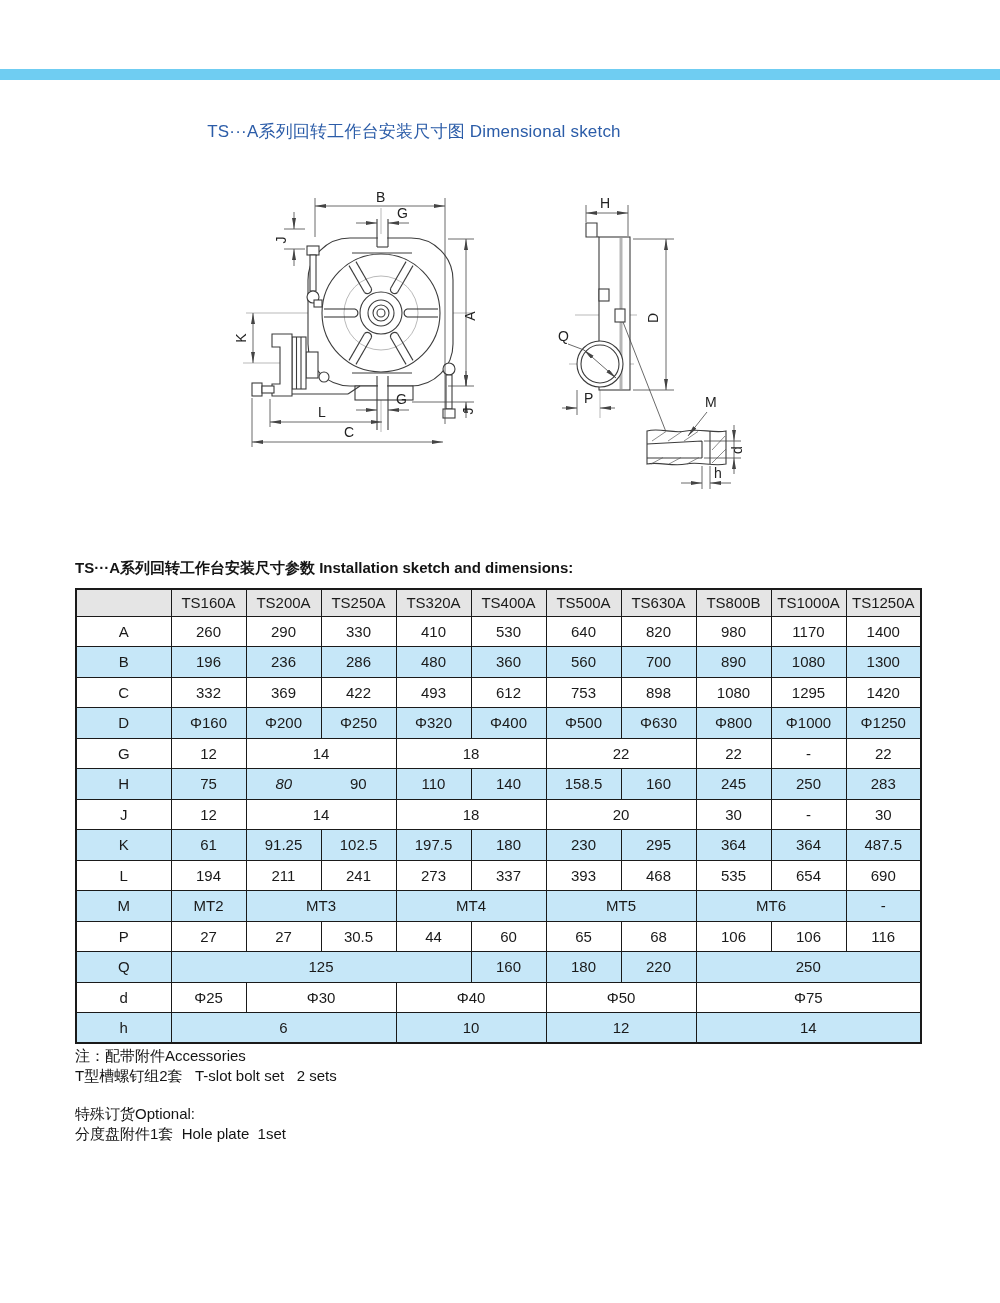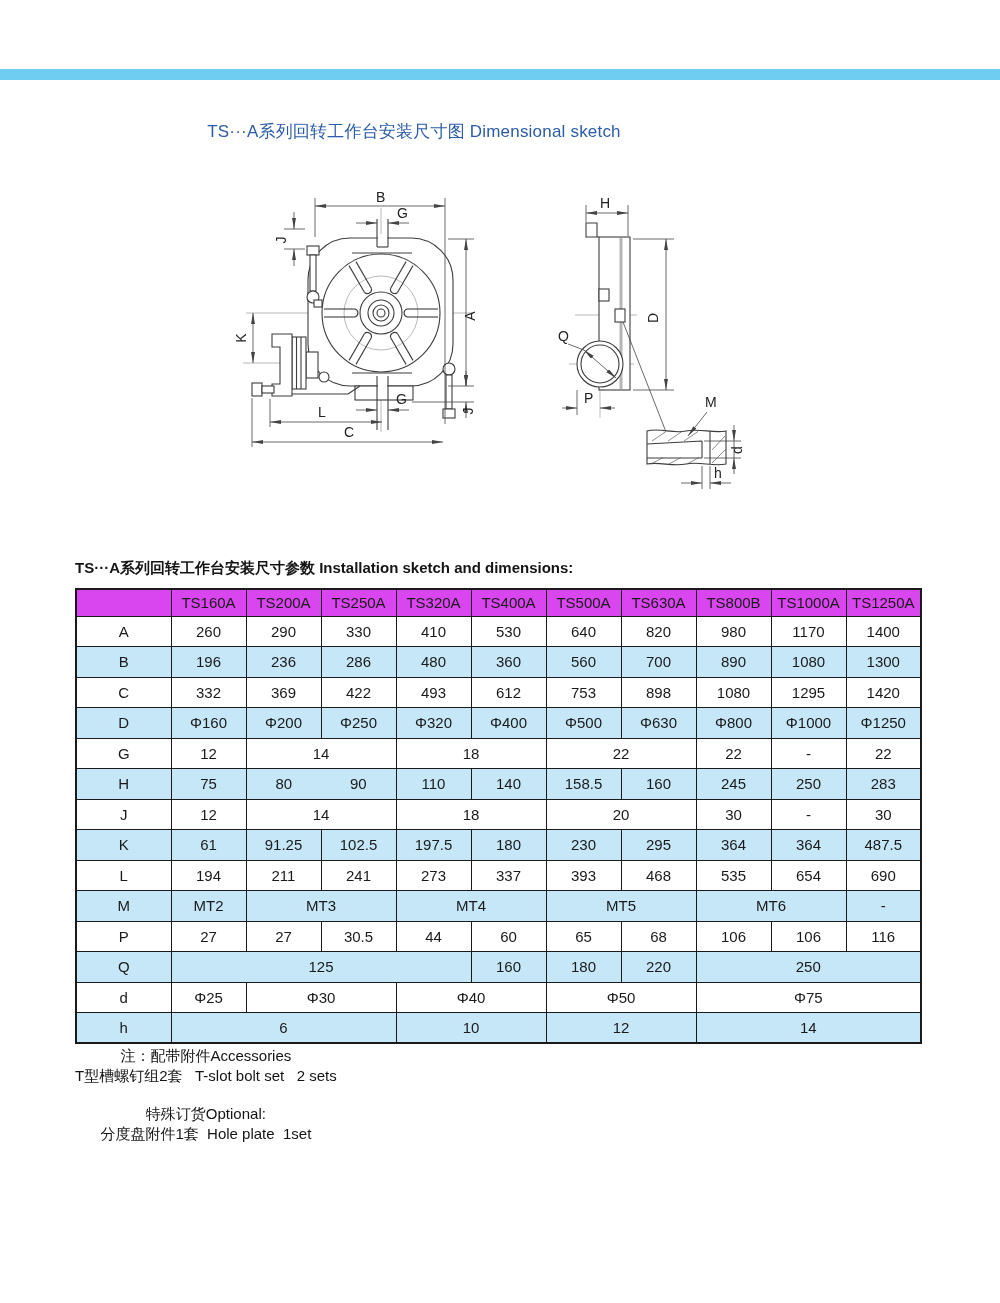--- a/index.html
+++ b/index.html
@@ -19,28 +19,28 @@
   table.dims{
     position:absolute;left:75px;top:588px;width:845px;
     border-collapse:collapse;border:2px solid #1a1a1a;table-layout:fixed;
     font-size:15px;color:#1a1a1a;
   }
   table.dims th,table.dims td{
     border:1px solid #1a1a1a;text-align:center;vertical-align:middle;
     padding:0;font-weight:normal;background:#fff;overflow:hidden;
   }
   table.dims thead tr{height:27px;}
-  table.dims thead th{background:#d946ef;}
+  table.dims thead th{background:#e5e5e5;}
   table.dims tbody tr{height:30.5px;}
   table.dims tbody tr.shaded td{background:#c6e7f8;}
-  table.dims td.nb{border-right:none;}
+  table.dims td.nb{border-right:none;font-style:italic;}
   table.dims td.nb + td{border-left:none;}
 
   .notes{position:absolute;left:75px;top:1046px;font-size:15px;color:#141414;white-space:pre-wrap;}
-  .notes .note-line{height:20px;line-height:20px;text-align:center;}
+  .notes .note-line{height:20px;line-height:20px;}
   .notes .note-gap{height:18px;}
 
   
   .oline{fill:none;stroke:#3c3c3c;stroke-width:1.1;}
   .oline2{fill:#ffffff;stroke:#3c3c3c;stroke-width:1.1;}
   .thin{fill:none;stroke:#8a8a8a;stroke-width:0.6;}
   .dim{fill:none;stroke:#444444;stroke-width:0.8;}
   .hatch{fill:none;stroke:#5a5a5a;stroke-width:0.7;}
   .dimtxt{font-size:14px;fill:#222;font-family:"Liberation Sans","DejaVu Sans",sans-serif;}
 </style>

